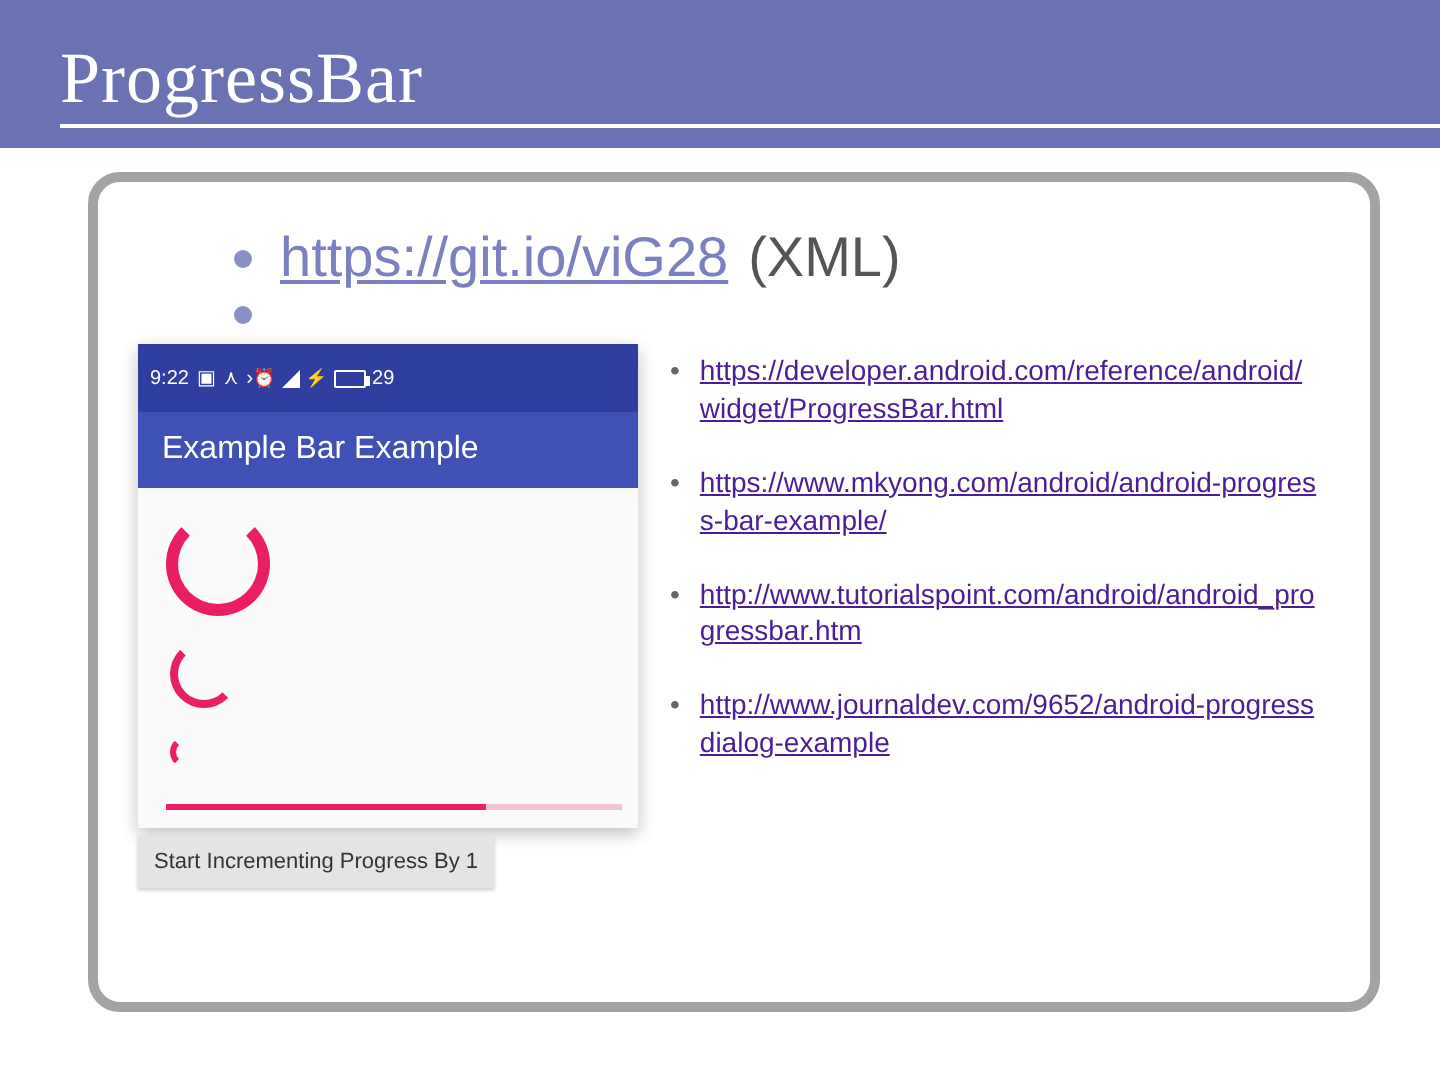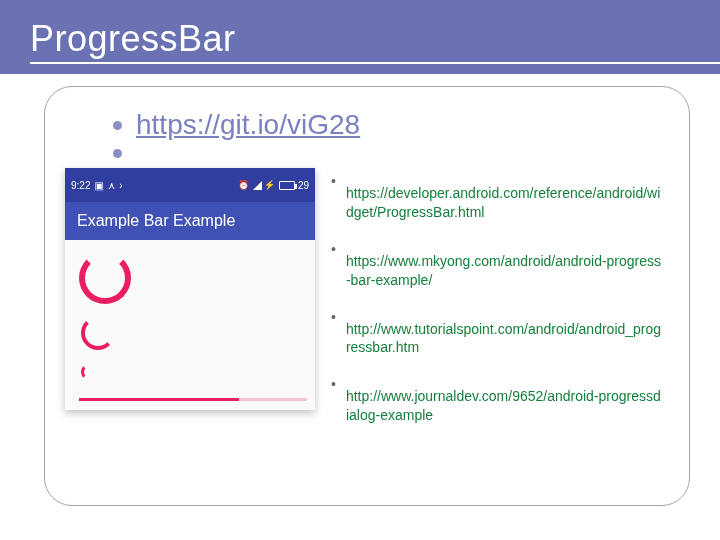--- a/index.html
+++ b/index.html
@@ -8,20 +8,21 @@
     height: 540px;
     font-family: Arial, Helvetica, sans-serif;
     background: #ffffff;
     overflow: hidden;
     position: relative;
   }
   .header {
     background: #6b72b3;
     padding: 18px 0 14px 30px;
     position: relative;
+    font-family: Liberation Serif, serif;
   }
   .header-title {
     color: #ffffff;
     font-size: 36px;
     font-weight: 400;
     letter-spacing: 0.5px;
   }
   .header-line {
     position: absolute;
     left: 30px;
@@ -29,22 +30,22 @@
     bottom: 10px;
     height: 2px;
     background: #ffffff;
   }
   .content-frame {
     position: absolute;
     top: 86px;
     left: 44px;
     right: 30px;
     bottom: 34px;
-    border: 1px solid #a3a3a3;
-    border-radius: 28px;
+    border: 5px solid #a3a3a3;
+    border-radius: 16px;
     padding: 22px 20px 12px 20px;
   }
   .main-links {
     margin-left: 48px;
     margin-bottom: 10px;
   }
   .main-link-row {
     display: flex;
     align-items: center;
     margin-bottom: 8px;
@@ -77,21 +78,21 @@
     background: #fff;
     box-shadow: 0 3px 8px rgba(0,0,0,0.25);
     display: flex;
     flex-direction: column;
   }
   .statusbar {
     background: #303f9f;
     height: 20px;
     display: flex;
     align-items: center;
-    justify-content: space-between;
+    justify-content: flex-start;
     padding: 17px 6px;
     color: #fff;
     font-size: 10px;
   }
   .status-left { display: flex; gap: 4px; align-items: center; }
   .status-right { display: flex; gap: 3px; align-items: center; }
   .battery-box {
     width: 16px; height: 9px; border: 1px solid #fff; border-radius: 1px;
     position: relative;
   }
@@ -152,23 +153,23 @@
     margin-bottom: 18px;
     font-size: 14px;
     line-height: 1.35;
   }
   .ref-bullet {
     color: #666;
     margin-right: 10px;
     flex-shrink: 0;
   }
   .ref-link {
-    color: #15803d;
+    color: #4c1d95;
+    text-decoration: underline;
     word-break: break-all;
-    margin-top: 12px;
   }
   .sig-icon {
     display: inline-block;
     width: 0; height: 0;
     border-style: solid;
     border-width: 0 0 9px 9px;
     border-color: transparent transparent #fff transparent;
   }
 </style>
 </head>
@@ -178,20 +179,21 @@
   <div class="header-title">ProgressBar</div>
   <div class="header-line"></div>
 </div>
 
 <div class="content-frame">
 
   <div class="main-links">
     <div class="main-link-row">
       <span class="bullet-dot"></span>
       <a class="main-link">https://git.io/viG28</a>
+      <span class="main-link-suffix">(XML)</span>
     </div>
     <div class="main-link-row">
       <span class="bullet-dot"></span>
     </div>
   </div>
 
   <div class="lower">
 
     <div>
       <div class="phone">
@@ -215,20 +217,21 @@
         </div>
         <div class="phone-body">
           <span class="spinner big"></span>
           <span class="spinner med"></span>
           <span class="spinner sml"></span>
           <div class="hprogress">
             <div class="hprogress-fill"></div>
           </div>
         </div>
       </div>
+      <div class="phone-button">Start Incrementing Progress By 1</div>
     </div>
 
     <div class="ref-links">
       <div class="ref-item">
         <span class="ref-bullet">•</span>
         <a class="ref-link">https://developer.android.com/reference/android/widget/ProgressBar.html</a>
       </div>
       <div class="ref-item">
         <span class="ref-bullet">•</span>
         <a class="ref-link">https://www.mkyong.com/android/android-progress-bar-example/</a>

